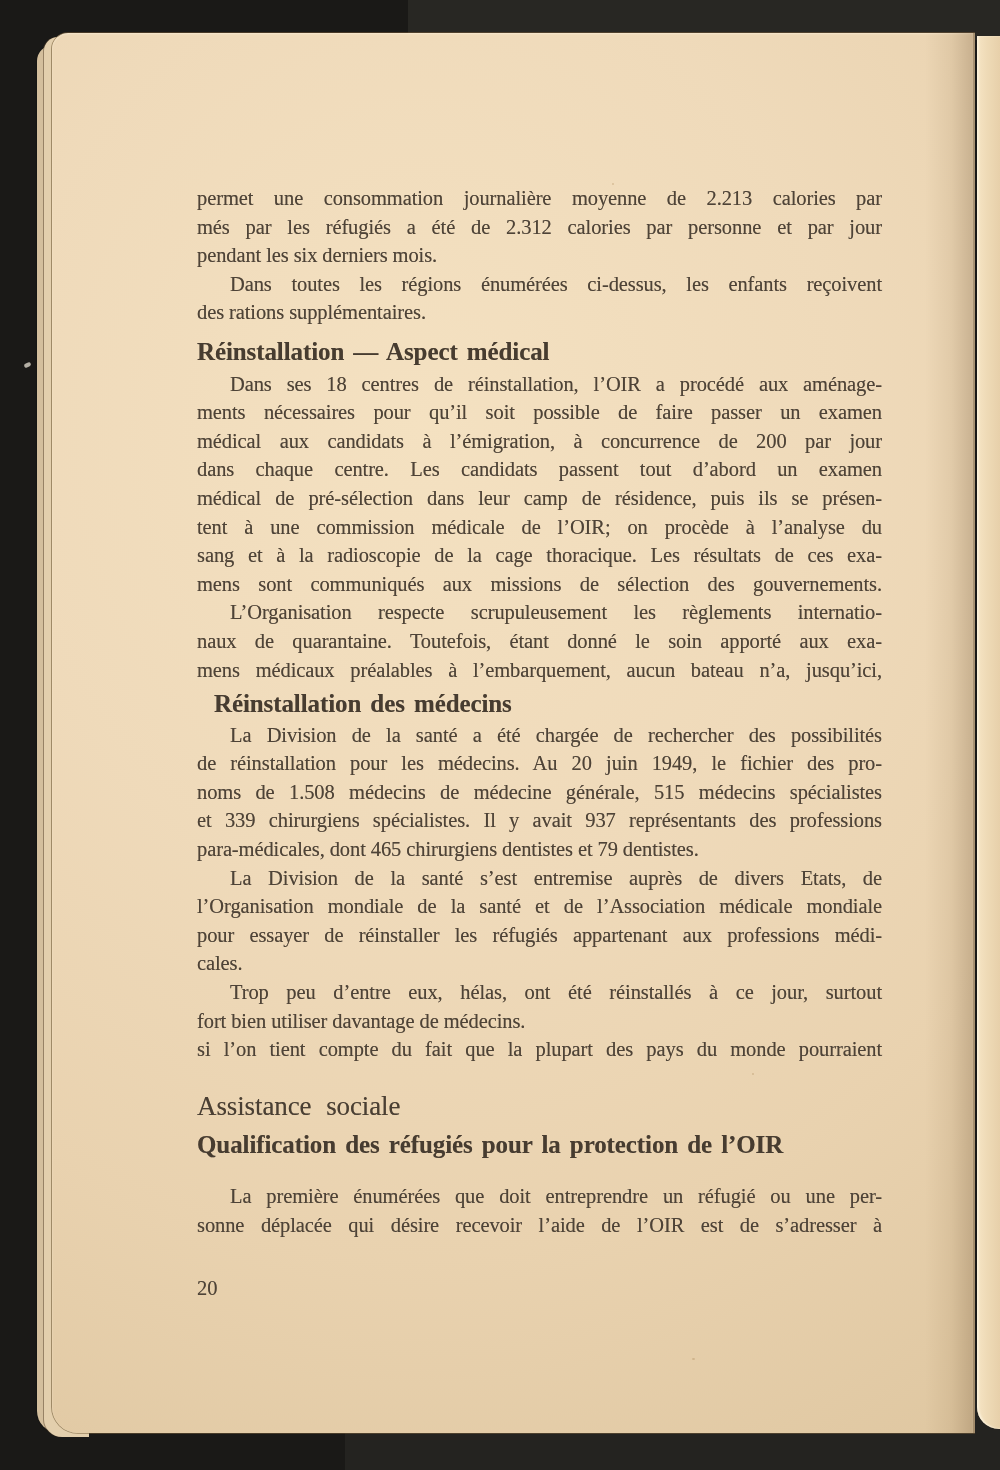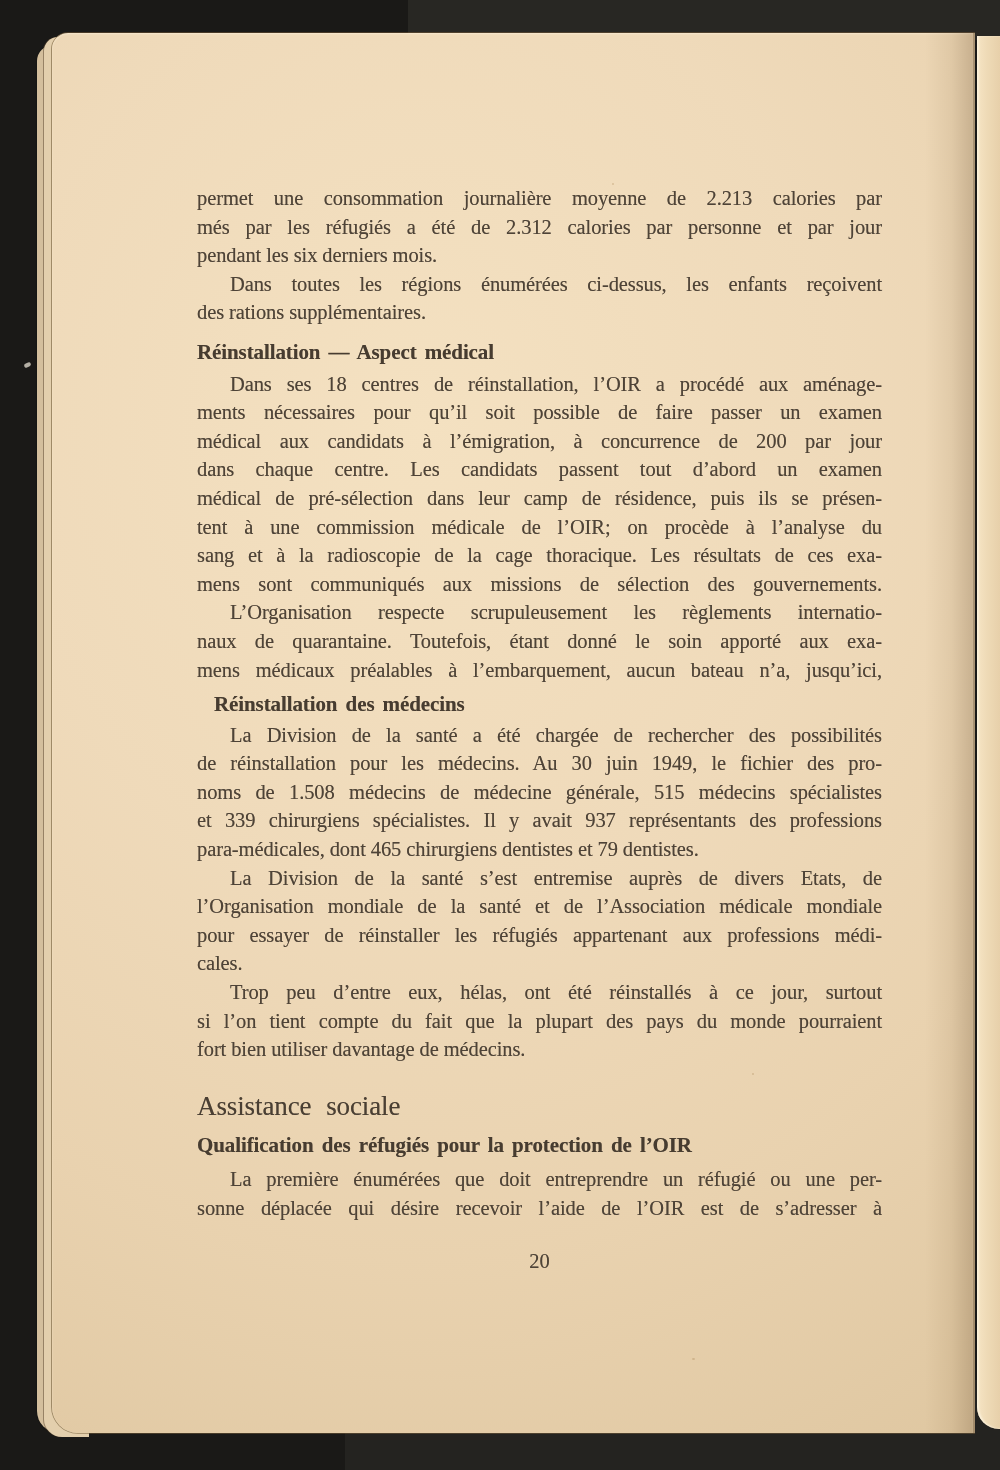--- a/index.html
+++ b/index.html
@@ -41,26 +41,26 @@
   
   .text-column{
     position:absolute;left:145px;top:151px;width:685px;
     color:#4e4337;font-size:20.5px;line-height:28.6px;letter-spacing:-0.1px;
     text-shadow:0 0 .5px rgba(78,67,55,.5);
   }
   .line{white-space:nowrap;text-align:justify;text-align-last:justify;}
   .line.short{text-align:left;text-align-last:left;}
   .line.indent{text-indent:33px;}
   .paragraph{margin:0;}
-  .subheading{font-weight:bold;color:#473c30;font-size:21px;word-spacing:3px;line-height:28.6px;}
+  .subheading{font-weight:bold;color:#473c30;font-size:25px;word-spacing:3px;line-height:28.6px;}
   .b2{margin:11px 0 3px;}
   .b5{margin:6px 17px 2px;}
   .section-heading{font-size:27px;line-height:34px;text-align:left;word-spacing:8px;font-weight:normal;color:#4a3f33;margin:25px 0 0;}
-  .b10{margin:8px 0 6px;}
-  .page-number{margin-top:24px;text-align:center;}
+  .b10{margin:8px 0 23px;}
+  .page-number{margin-top:34px;text-align:left;}
 </style>
 </head>
 <body>
 
 <div class="scene">
   <div class="bg-seam-top"></div>
   <div class="bg-seam-bottom"></div>
   <div class="speck"></div>
 
   <div class="sheet-a"></div>
@@ -96,35 +96,35 @@
             <div class="line">mens sont communiqués aux missions de sélection des gouvernements.</div>
           </div>
           <div class="paragraph b4">
             <div class="line indent">L’Organisation respecte scrupuleusement les règlements internatio-</div>
             <div class="line">naux de quarantaine. Toutefois, étant donné le soin apporté aux exa-</div>
             <div class="line">mens médicaux préalables à l’embarquement, aucun bateau n’a, jusqu’ici,</div>
           </div>
           <div class="subheading b5">Réinstallation des médecins</div>
           <div class="paragraph b6">
             <div class="line indent">La Division de la santé a été chargée de rechercher des possibilités</div>
-            <div class="line">de réinstallation pour les médecins. Au 30 juin 1949, le fichier des pro-</div>
+            <div class="line">de réinstallation pour les médecins. Au 20 juin 1949, le fichier des pro-</div>
             <div class="line">noms de 1.508 médecins de médecine générale, 515 médecins spécialistes</div>
             <div class="line">et 339 chirurgiens spécialistes. Il y avait 937 représentants des professions</div>
             <div class="line short">para-médicales, dont 465 chirurgiens dentistes et 79 dentistes.</div>
           </div>
           <div class="paragraph b7">
             <div class="line indent">La Division de la santé s’est entremise auprès de divers Etats, de</div>
             <div class="line">l’Organisation mondiale de la santé et de l’Association médicale mondiale</div>
             <div class="line">pour essayer de réinstaller les réfugiés appartenant aux professions médi-</div>
             <div class="line short">cales.</div>
           </div>
           <div class="paragraph b8">
             <div class="line indent">Trop peu d’entre eux, hélas, ont été réinstallés à ce jour, surtout</div>
+            <div class="line short">fort bien utiliser davantage de médecins.</div>
             <div class="line">si l’on tient compte du fait que la plupart des pays du monde pourraient</div>
-            <div class="line short">fort bien utiliser davantage de médecins.</div>
           </div>
           <div class="section-heading b9">Assistance sociale</div>
           <div class="subheading b10">Qualification des réfugiés pour la protection de l’OIR</div>
           <div class="paragraph b11">
             <div class="line indent">La première énumérées que doit entreprendre un réfugié ou une per-</div>
             <div class="line">sonne déplacée qui désire recevoir l’aide de l’OIR est de s’adresser à</div>
           </div>
         </div>
       <div class="page-number" id="page-number-el">20</div>
     </div>

